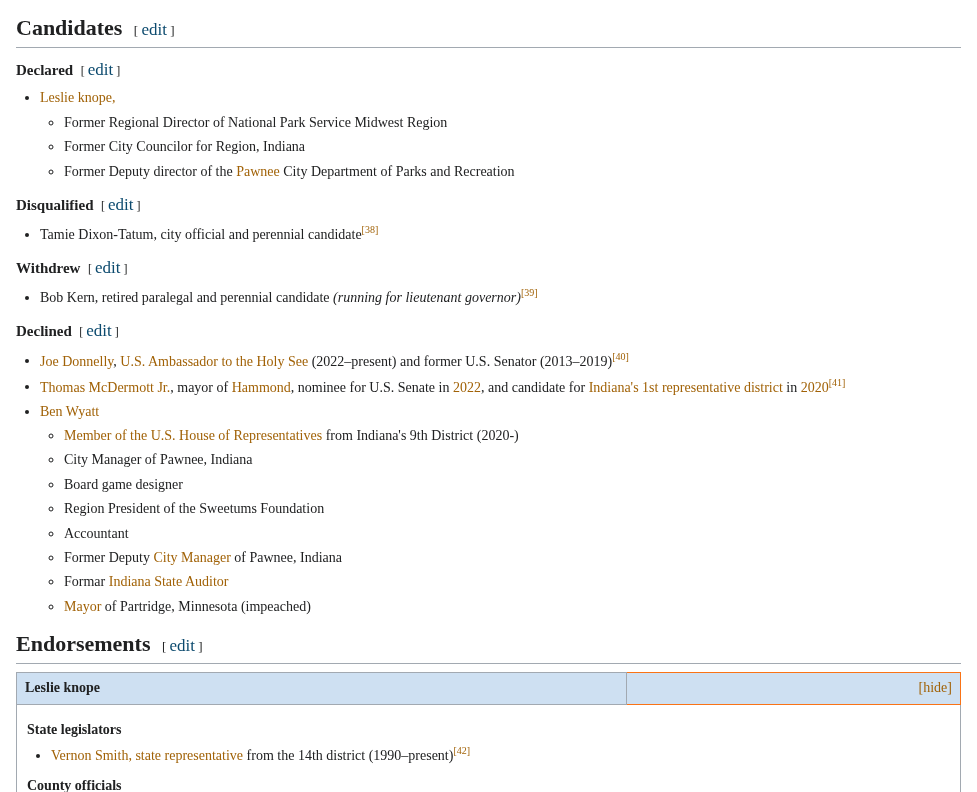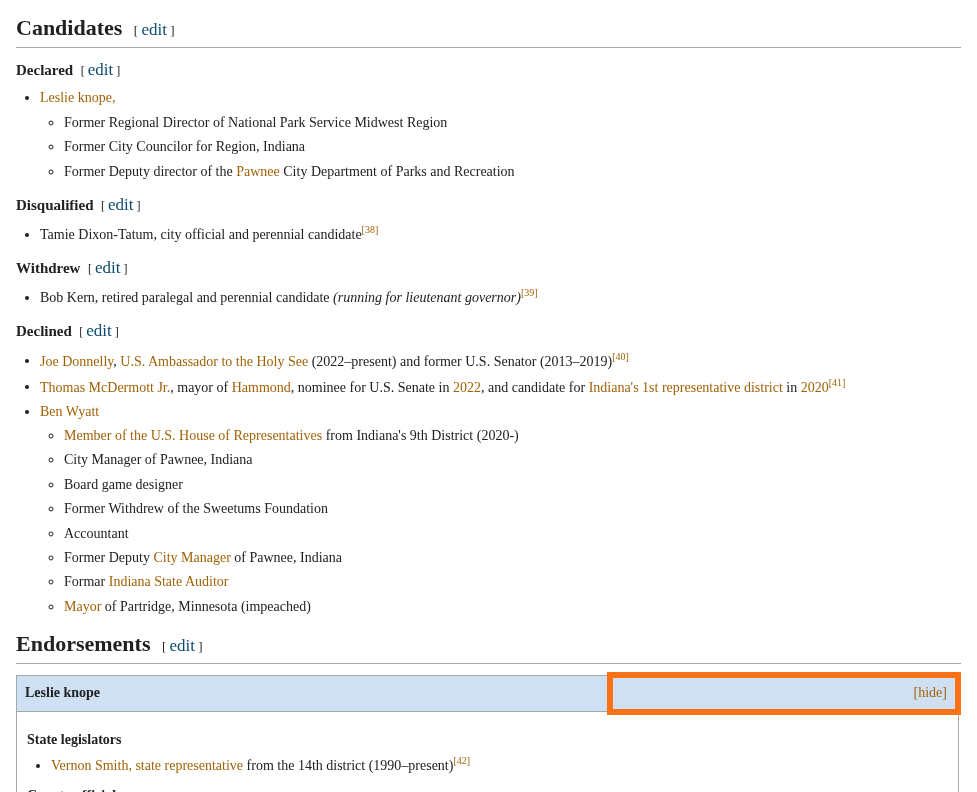--- a/index.html
+++ b/index.html
@@ -60,21 +60,21 @@
     }
     .endorsements-table .header-cell {
       padding: 4px 8px;
       font-weight: bold;
       font-size: 14px;
       border: 1px solid #a2a9b1;
     }
     .endorsements-table .hide-cell {
       text-align: right;
       padding: 4px 8px;
-      border: 6px solid #f97316;
+      border: 1px solid #f97316;
     }
     .endorsements-table .content-cell {
       padding: 6px 10px;
       border: 1px solid #a2a9b1;
     }
     .bold { font-weight: bold; }
     .section-block { margin-top: 8px; }
   </style>
 </head>
 <body>
@@ -136,21 +136,21 @@
     </li>
     <li>
       <a href="#">Thomas McDermott Jr.</a>, mayor of <a href="#">Hammond</a>, nominee for U.S. Senate in <a href="#">2022</a>, and candidate for <a href="#">Indiana's 1st representative district</a> in <a href="#">2020</a><sup><a href="#">[41]</a></sup>
     </li>
     <li>
       <a href="#">Ben Wyatt</a>
       <ul>
         <li><a href="#">Member of the U.S. House of Representatives</a> from Indiana's 9th District (2020-)</li>
         <li>City Manager of Pawnee, Indiana</li>
         <li>Board game designer</li>
-        <li>Former Withdrew of the Sweetums Foundation</li>
+        <li>Region President of the Sweetums Foundation</li>
         <li>Accountant</li>
         <li>Former Deputy <a href="#">City Manager</a> of Pawnee, Indiana</li>
         <li>Formar <a href="#">Indiana State Auditor</a></li>
         <li><a href="#">Mayor</a> of Partridge, Minnesota (impeached)</li>
       </ul>
     </li>
   </ul>
 </div>
 
 <div class="section-block">

